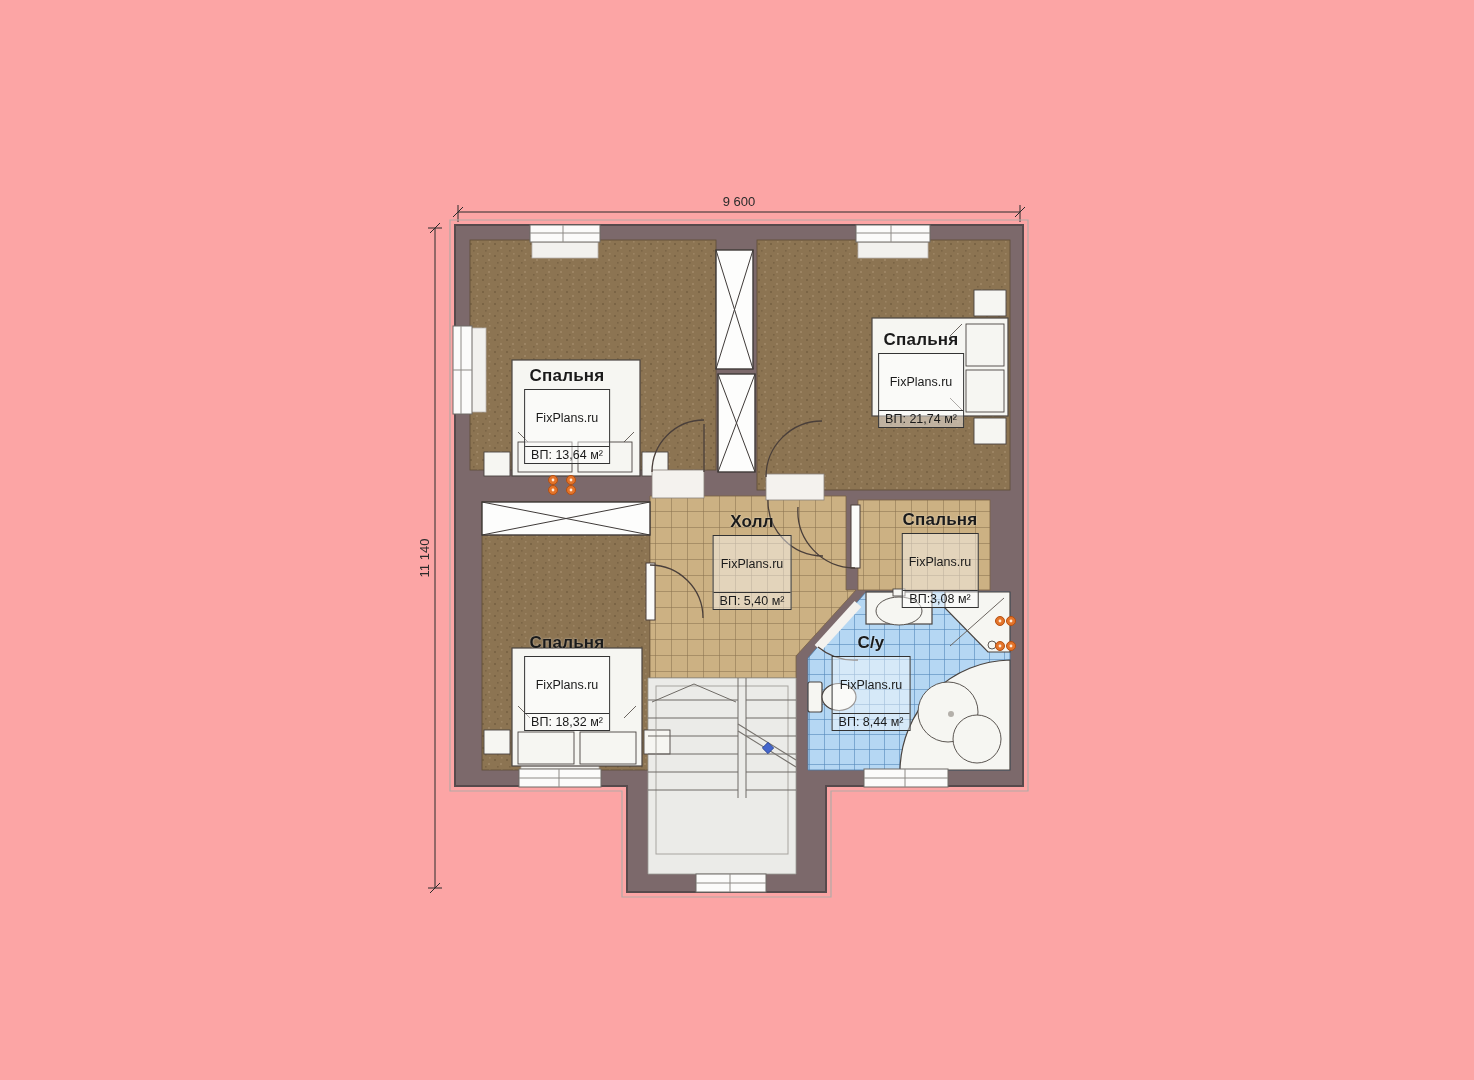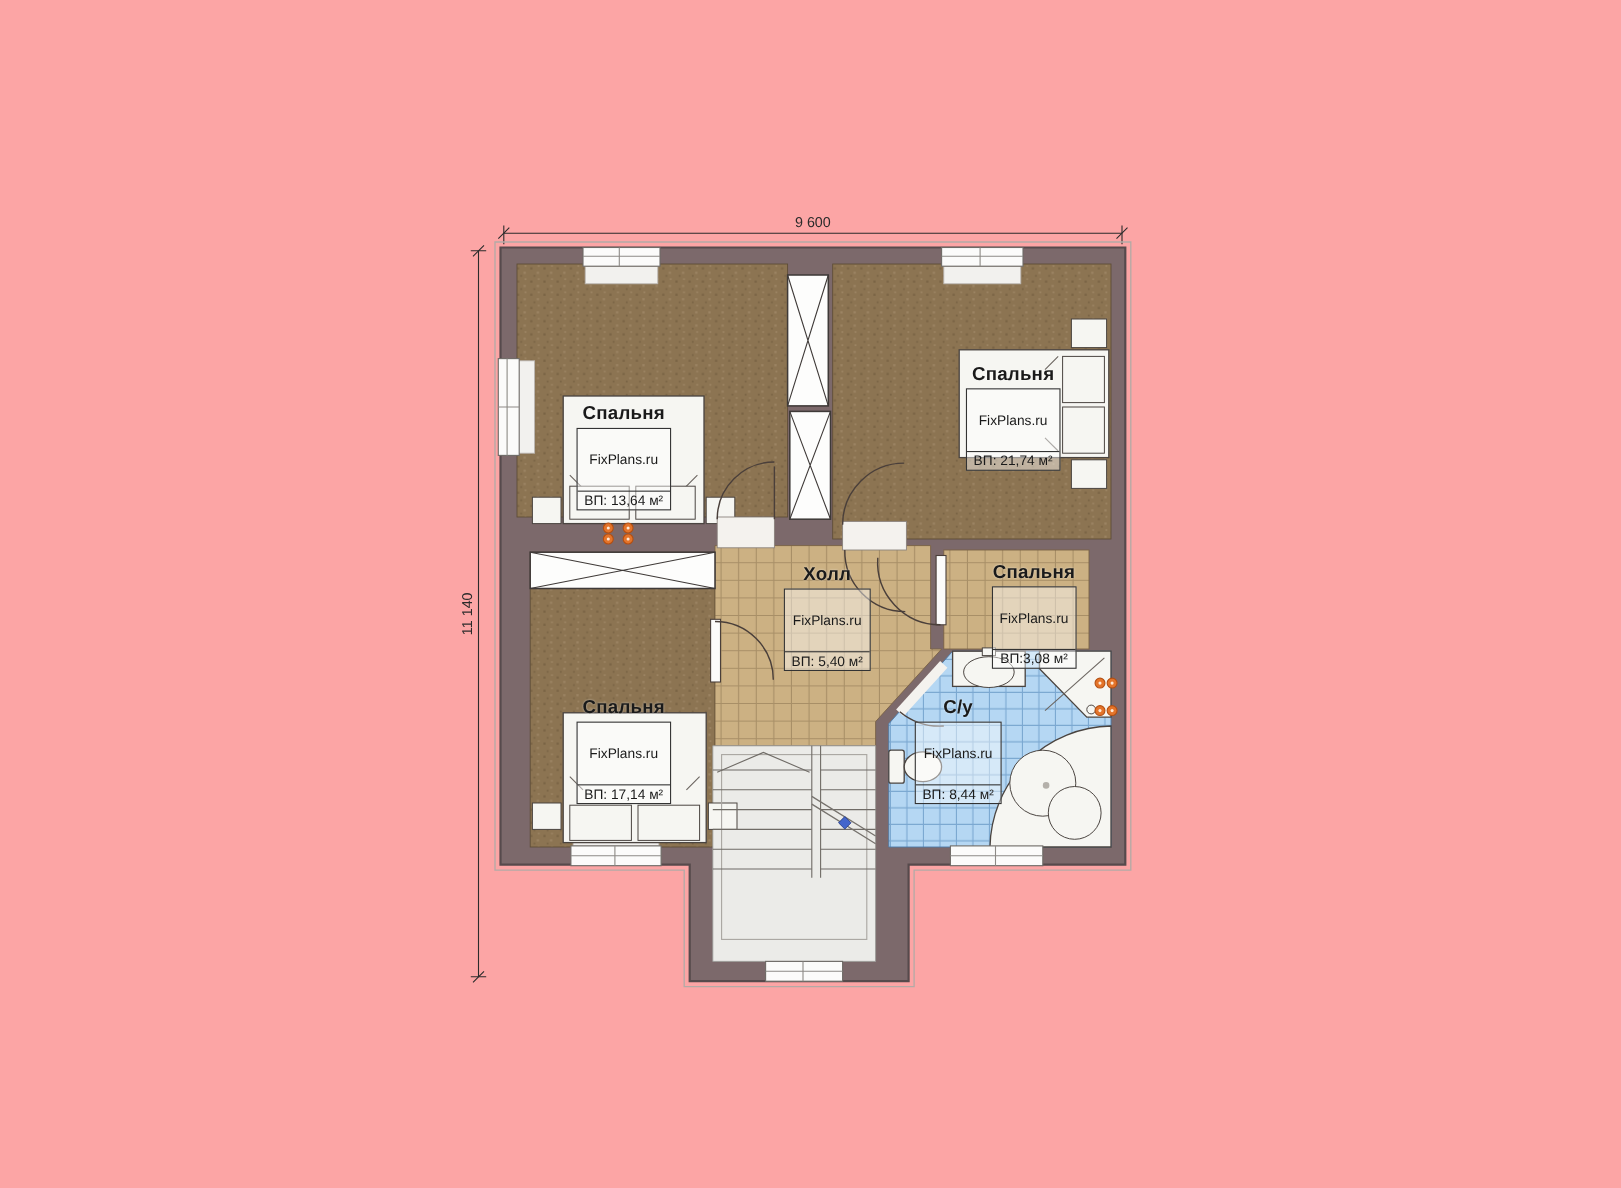--- a/index.html
+++ b/index.html
@@ -278,17 +278,17 @@
   <div class="label-box">
     <div class="label-row">FixPlans.ru</div>
     <div class="label-row">ВП: 8,44 м²</div>
   </div>
 </div>
 
 <div class="room-label" style="left:567px;top:633px;">
   <div class="room-name">Спальня</div>
   <div class="label-box">
     <div class="label-row">FixPlans.ru</div>
-    <div class="label-row">ВП: 17,14 м²</div>
+    <div class="label-row">ВП: 18,32 м²</div>
   </div>
 </div>
 
 </div>
 
 </body></html>

